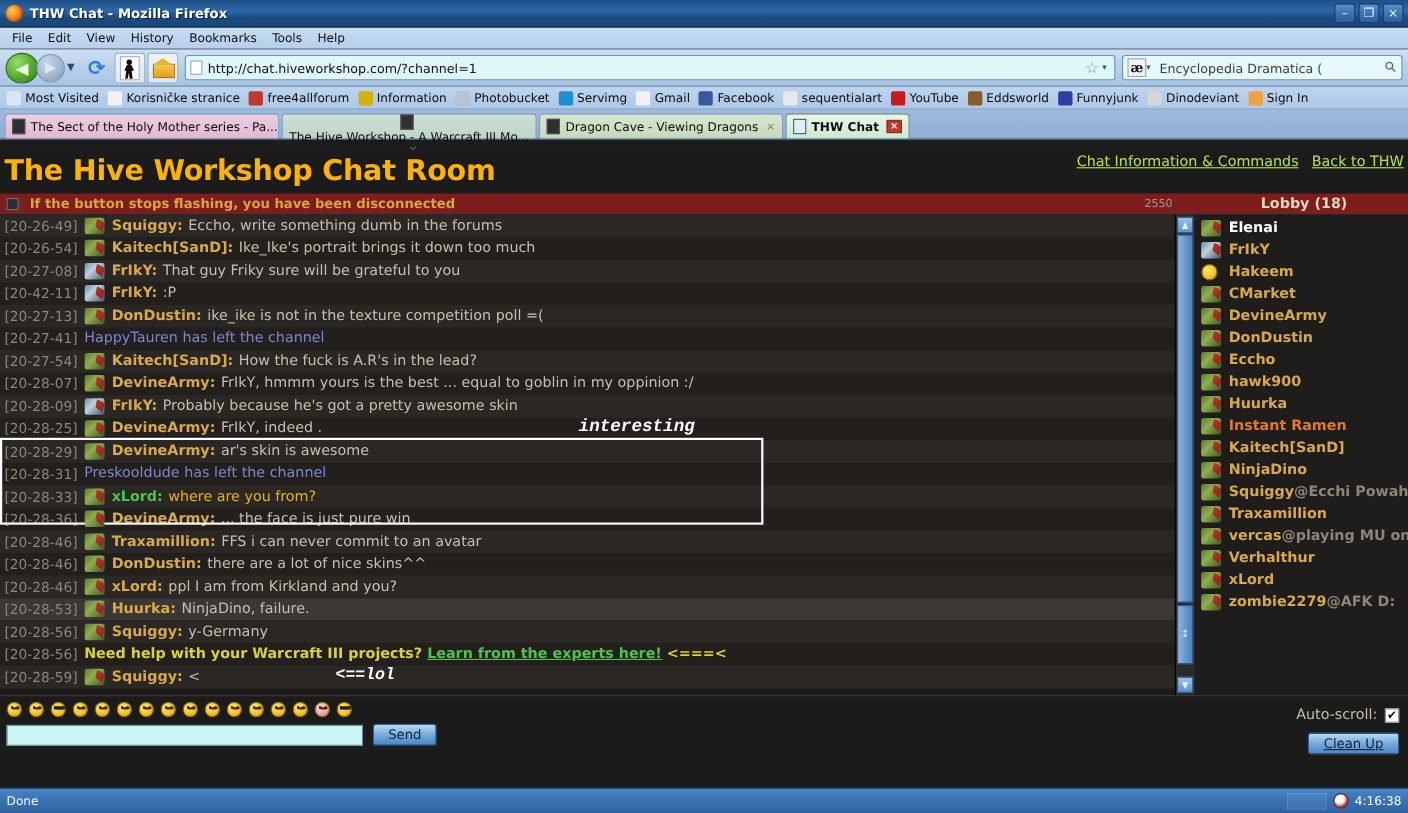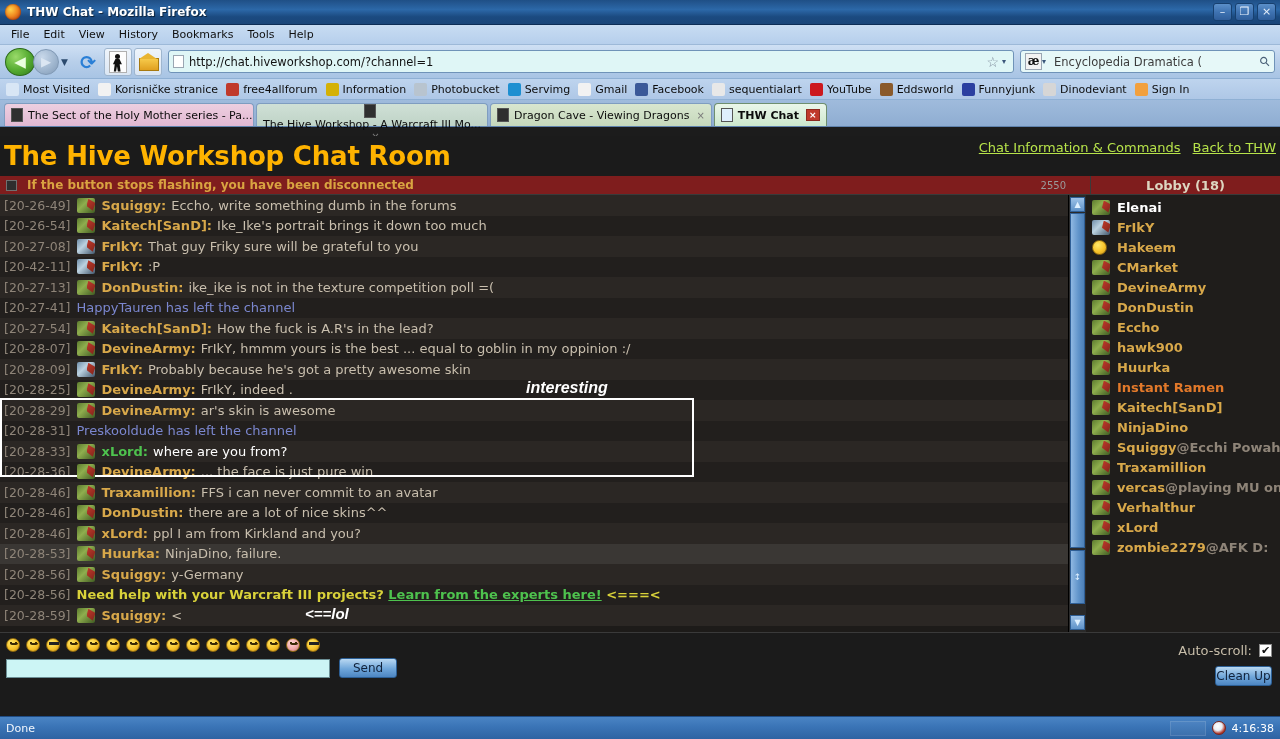--- a/index.html
+++ b/index.html
@@ -201,33 +201,33 @@
   }
   .av:after {
     content:""; position:absolute; right:-1px; top:1px; width:9px;height:12px;
     background: linear-gradient(135deg,#c0392b,#7d241a);
     clip-path: polygon(20% 0, 100% 35%, 70% 100%, 0 60%);
   }
   .av.blue { background: linear-gradient(135deg,#6f8da8 0%, #bcd2e0 40%, #41566b 100%); }
   .nick { font-weight: bold; color:#d8a84a; margin-right:5px; }
   .nick.green { color:#4ec24e; }
   .txt { color:#c9bfae; }
-  .txt.green { color:#ffffff; }
+  .txt.green { color:#eab308; }
   .sysmsg { color:#7b87cf; font-size:13px; }
   .adline { color:#d9d23a; font-size:13px; font-weight:bold; }
   .adline a { color:#4ec24e; text-decoration:underline; }
   .adline .arrow { color:#d9d23a; font-weight:bold; }
 
   .annot-box {
     position:absolute; left:0px; top:203px; width:694px; height:79px;
     border:2px solid #ffffff; pointer-events:none;
   }
   .annot-text {
     position:absolute; color:#ffffff; font-style:italic; font-weight:bold;
-    font-size:16px; font-family:Liberation Sans, sans-serif;
+    font-size:16px; font-family:Liberation Mono, monospace;
   }
   .annot-interesting { left:526px; top:184px; }
   .annot-lol { left:305px; top:410px; font-size:15px; }
 
   .scrollcol {
     width: 18px; background:#2a2a2a; position:relative; flex:0 0 auto;
     border-left:1px solid #000;
   }
   .sb-btn {
     position:absolute; left:1px; width:15px; height:15px;
@@ -290,24 +290,24 @@
   }
   .autoscroll {
     position:absolute; right:8px; top:10px; display:flex; align-items:center; gap:7px;
     color:#c7bda9; font-size:13px;
   }
   .as-check {
     width:13px;height:13px;background:#fff;border:1px solid #8b8b8b;
     color:#111; font-size:11px; line-height:11px; text-align:center;
   }
   .cleanbtn {
-    position:absolute; right:8px; top:33px; width:57px; height:20px;
+    position:absolute; right:8px; top:33px; width:83px; height:20px;
     background: linear-gradient(180deg,#b9d8f2,#6fa6da 55%,#4d86c2);
     border:1px solid #2c5f95; border-radius:3px;
-    color:#10213a; font-size:12px; text-align:center; line-height:18px;
+    color:#10213a; font-size:12px; text-align:center; line-height:18px;text-decoration:underline;
   }
 
   
   .statusbar {
     position:absolute; left:0; bottom:0; width:1280px; height:23px;
     background: linear-gradient(180deg,#4a84c4 0%, #3a74b6 45%, #2e63a2 100%);
     border-top:1px solid #1f4c84;
     display:flex; align-items:center;
   }
   .status-text { color:#f2f7fd; font-size:11px; margin-left:6px; }

